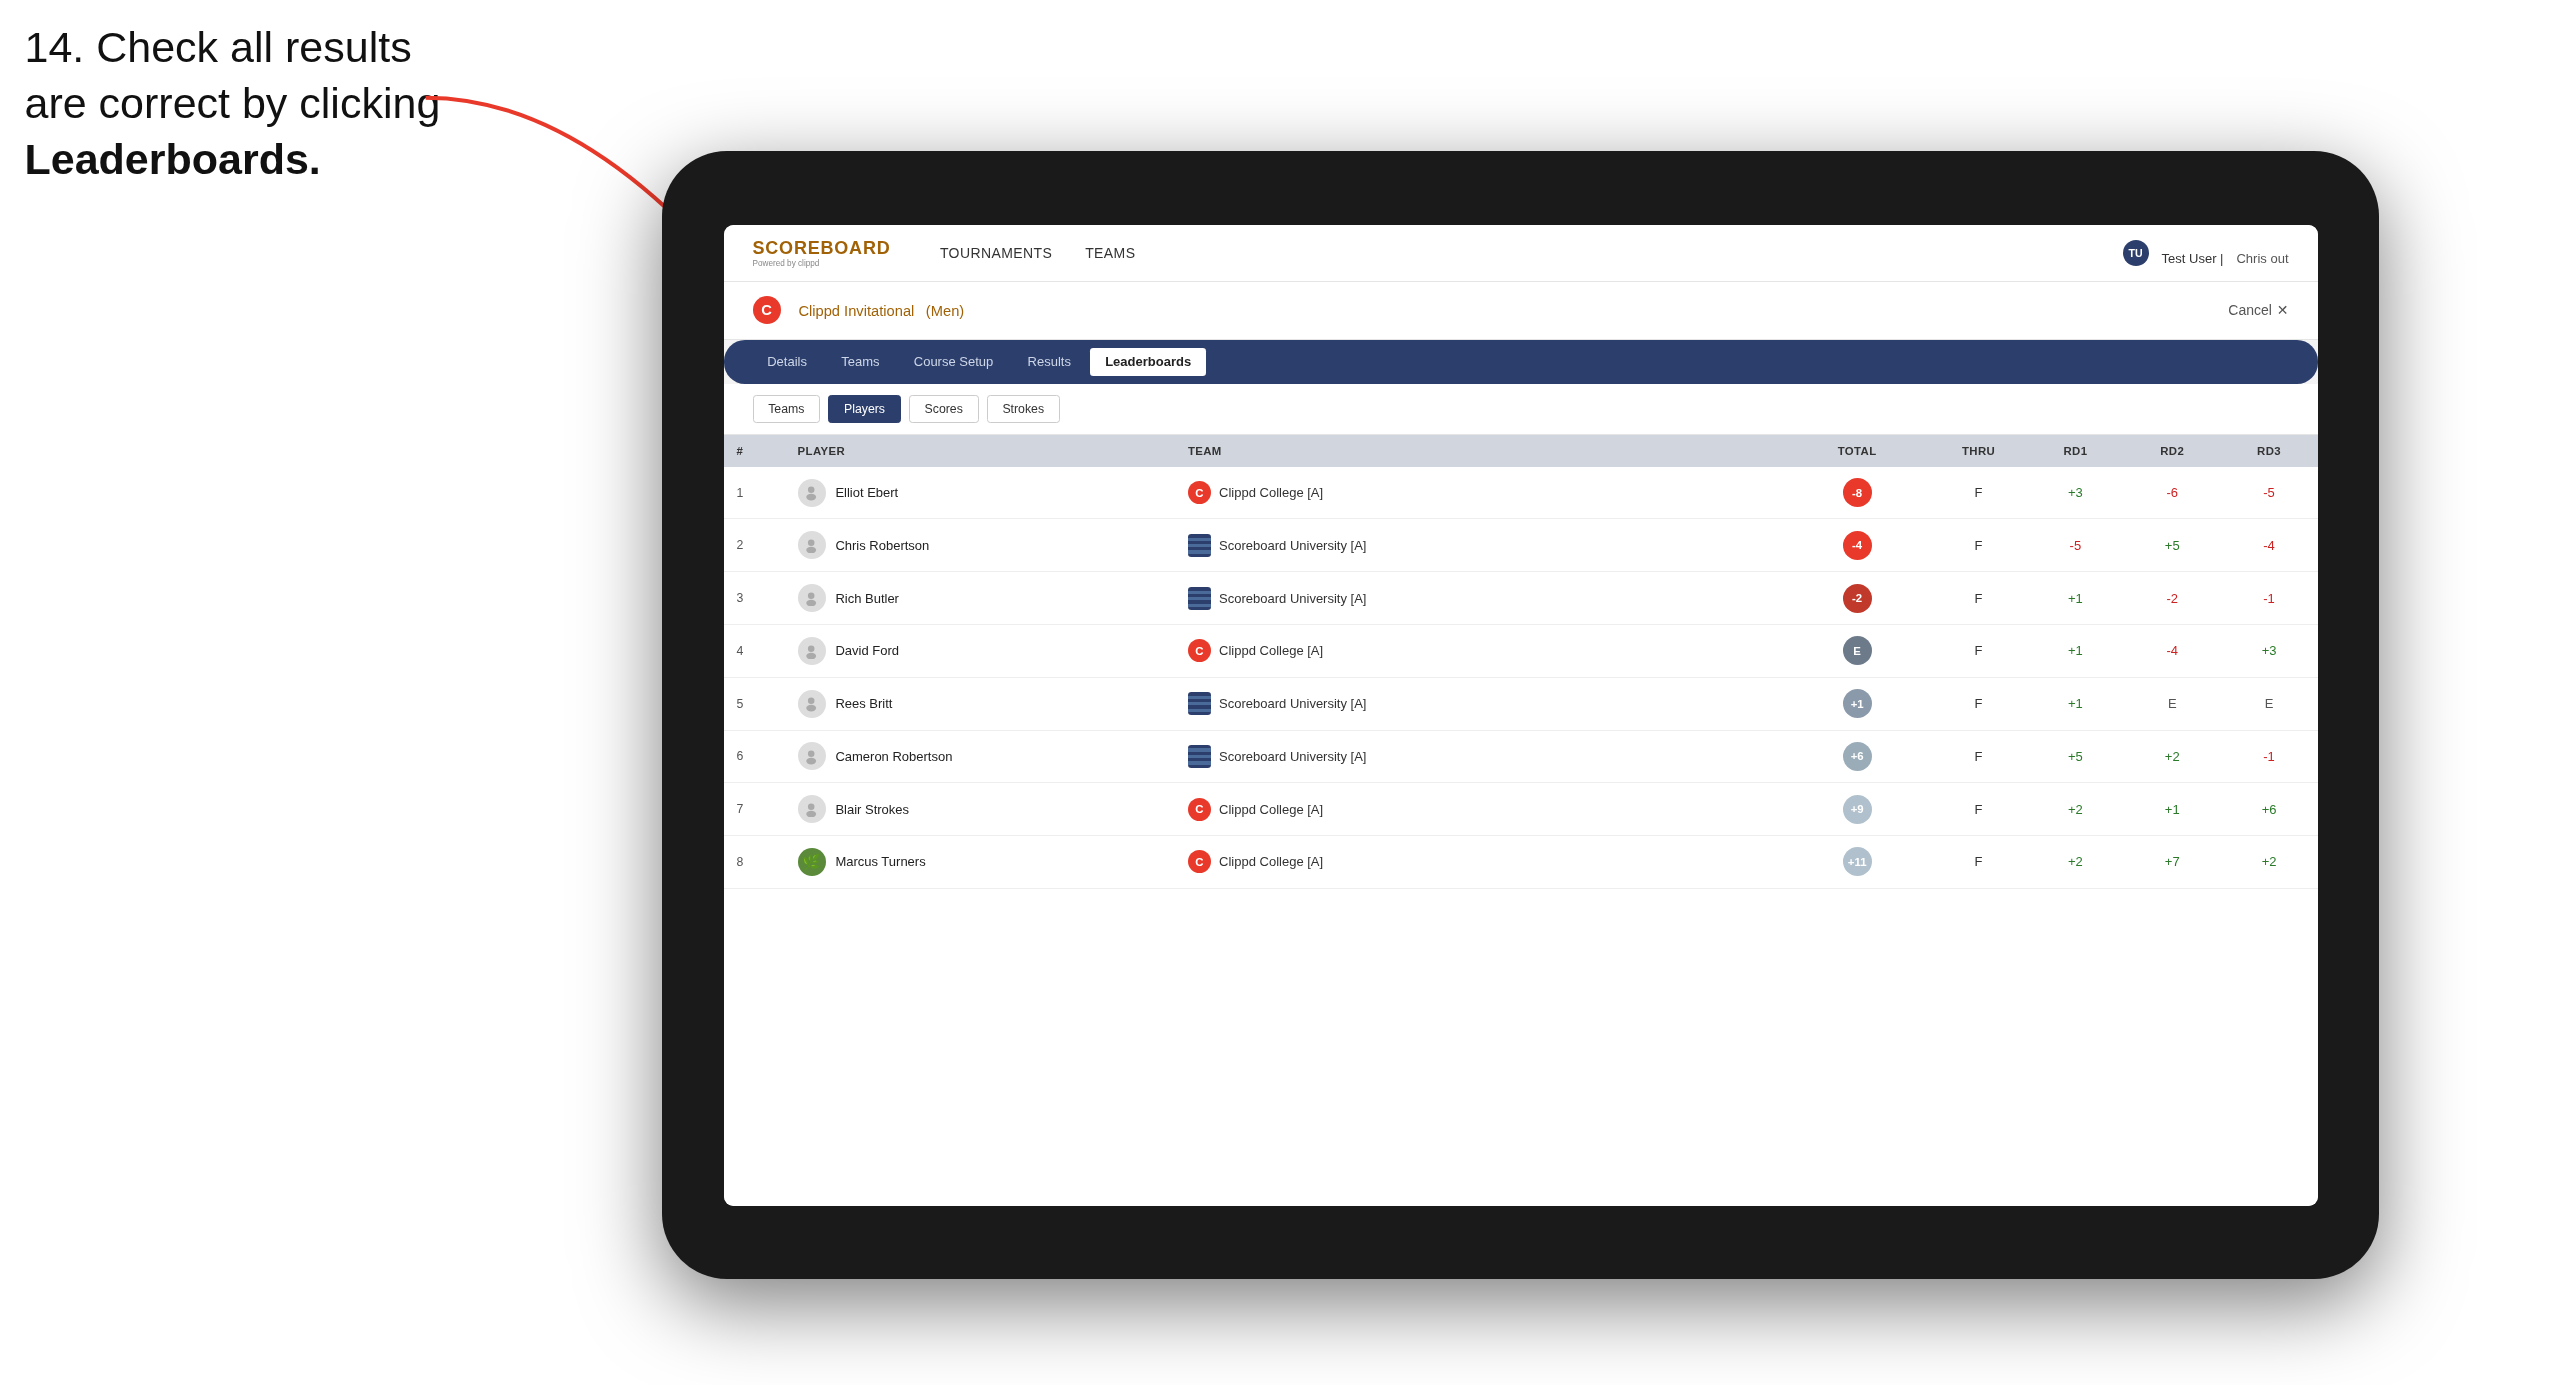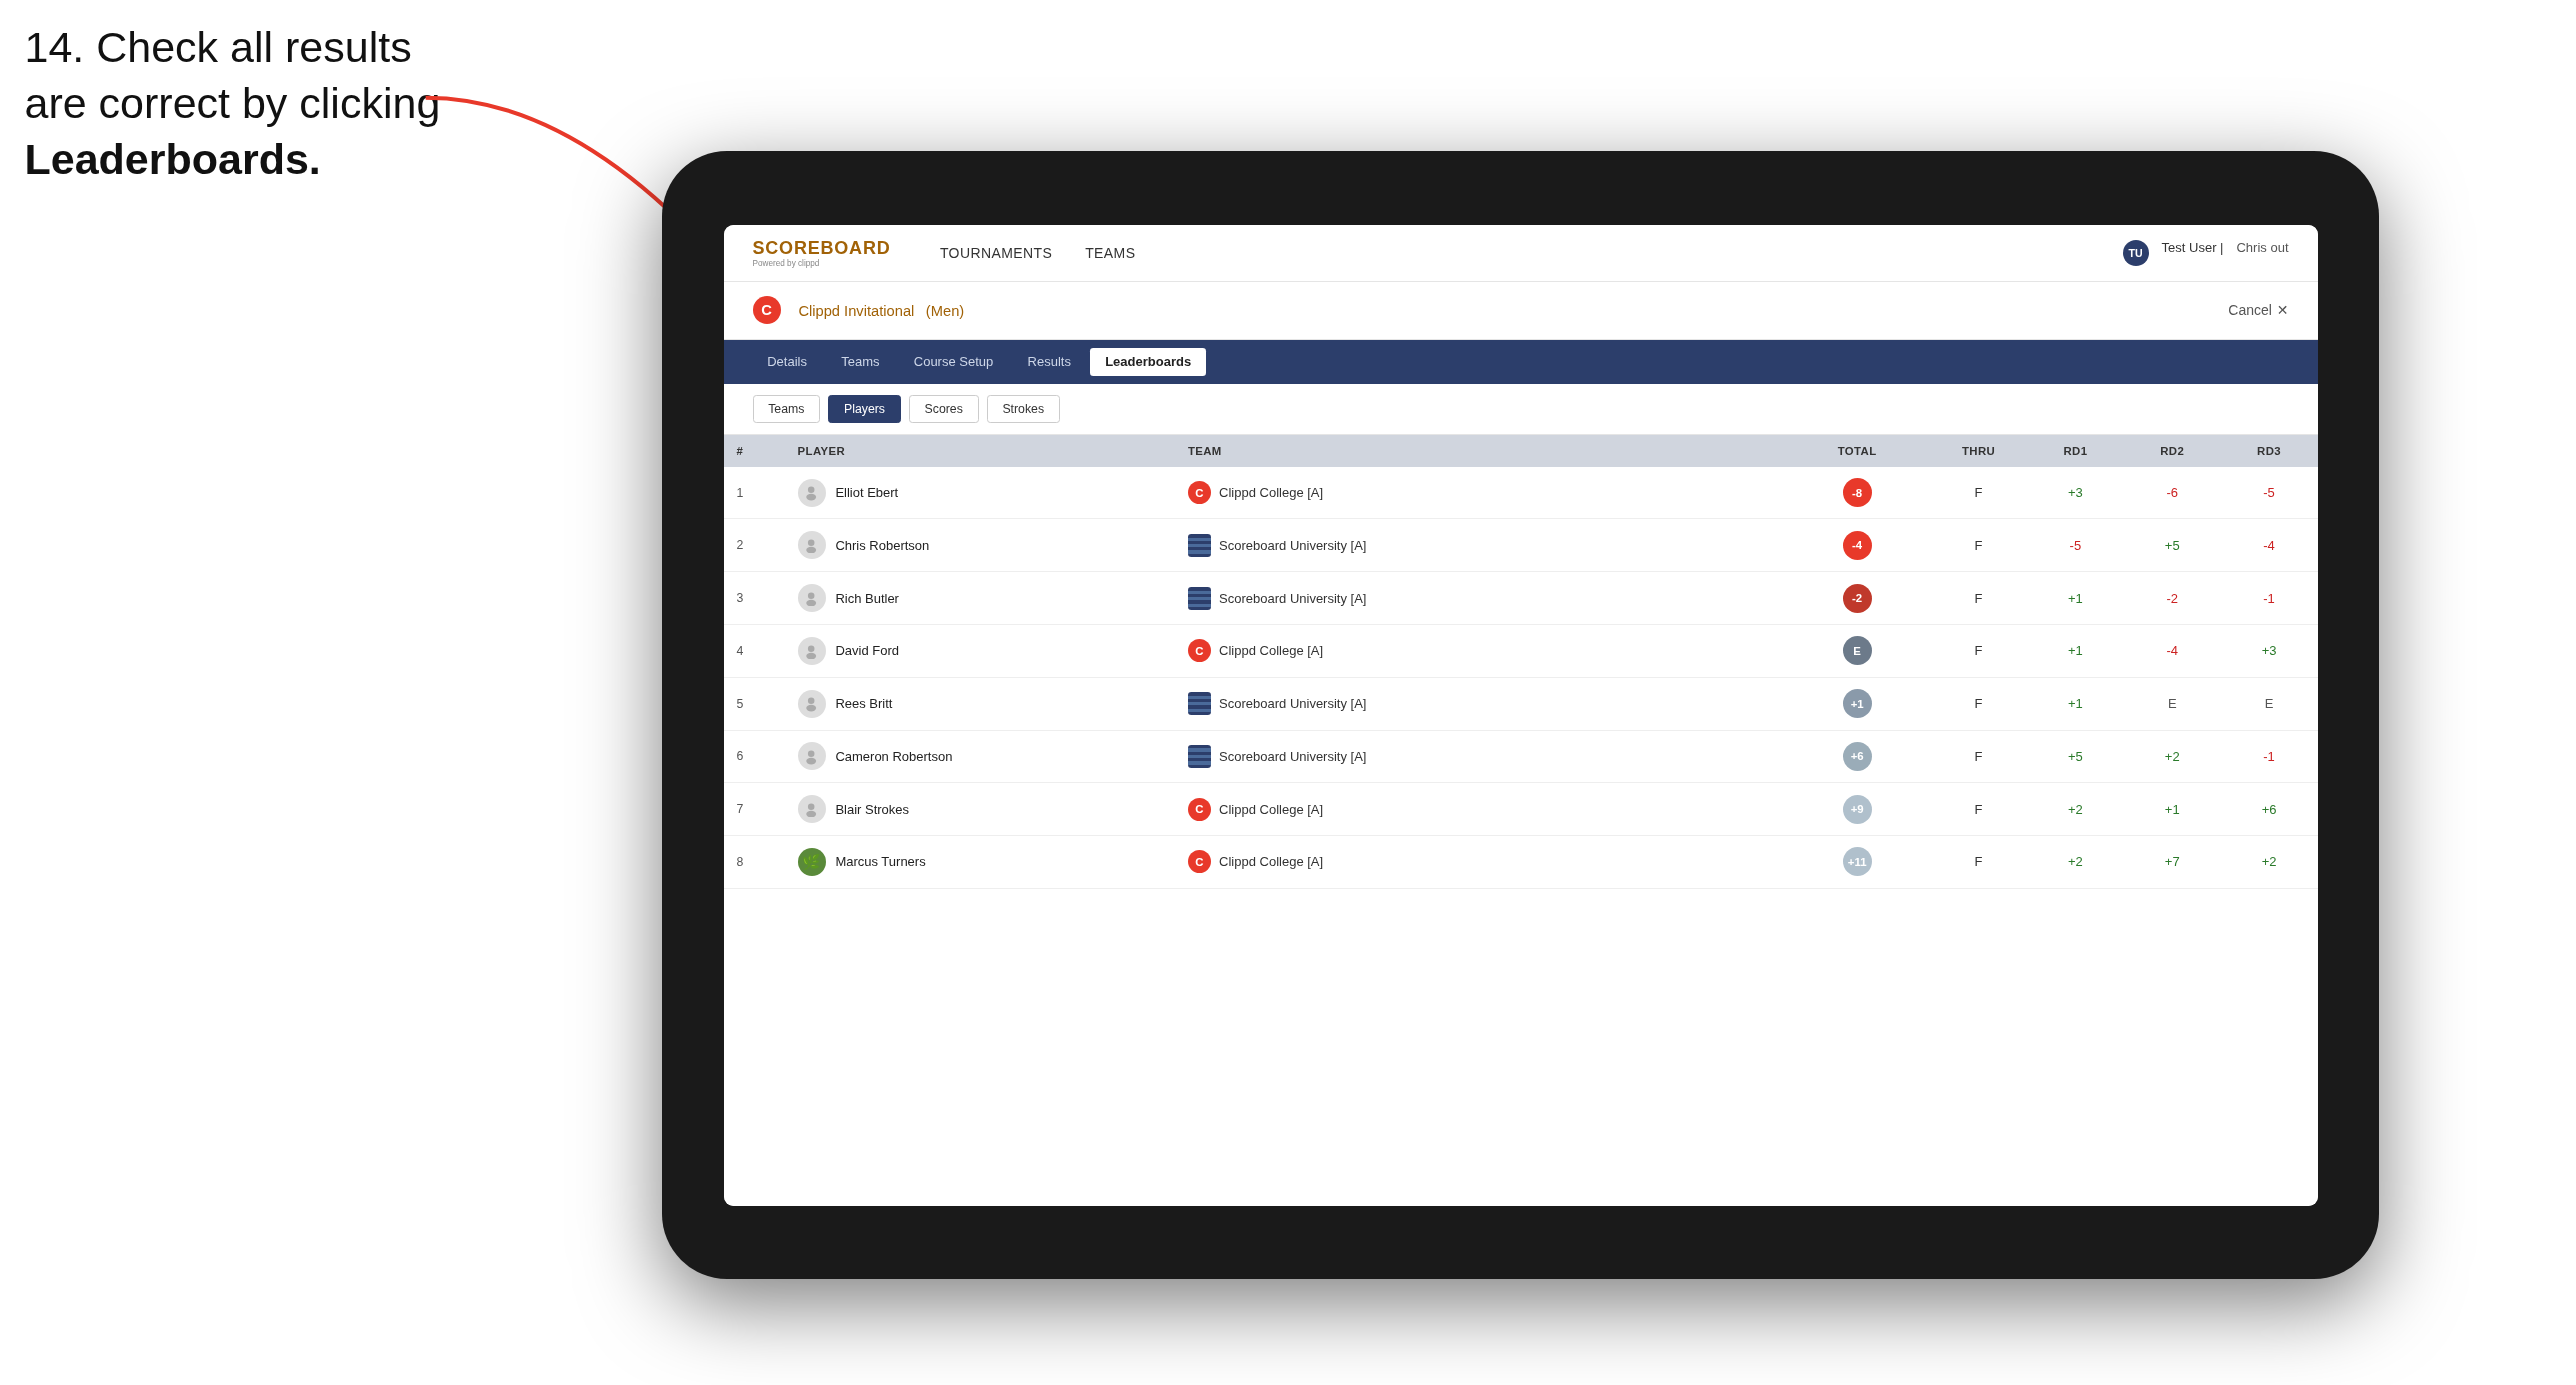--- a/index.html
+++ b/index.html
@@ -91,21 +91,21 @@
       font-size: 14px;
       color: #333;
       cursor: pointer;
       padding: 3.3px 0;
       text-transform: uppercase;
       letter-spacing: 0.4px;
     }
     .nav-right {
       margin-left: auto;
       display: flex;
-      align-items: flex-start;
+      align-items: flex-end;
       gap: 13px;
       font-size: 13px;
       color: #333;
     }
     .user-avatar-small {
       width: 26px;
       height: 26px;
       background: #2c3e6b;
       border-radius: 50%;
       display: flex;
@@ -165,20 +165,21 @@
 
     
     .sub-nav {
       background: #2c3e6b;
       height: 44px;
       display: flex;
       align-items: center;
       padding: 0 29px;
       gap: 4.9px;
       flex-shrink: 0;
+      border-radius: 21px;
     }
     .sub-tab {
       color: #cdd6e8;
       font-size: 13px;
       padding: 6.5px 14.7px;
       cursor: pointer;
       border-radius: 3.3px;
     }
     .sub-tab.active {
       background: #fff;

